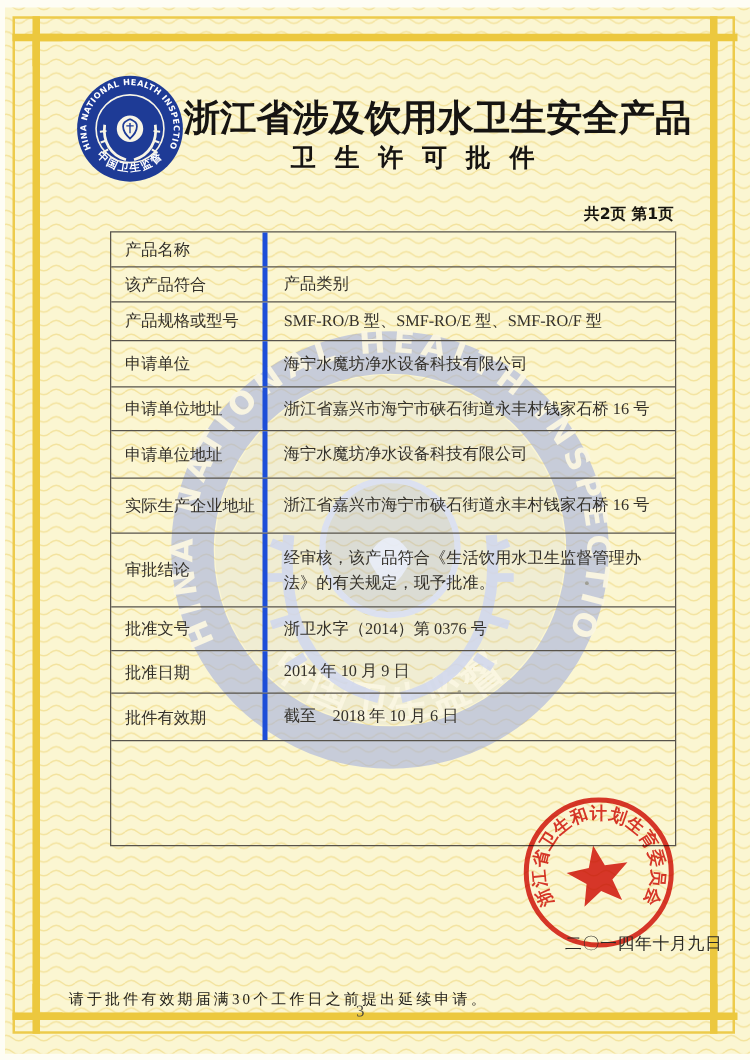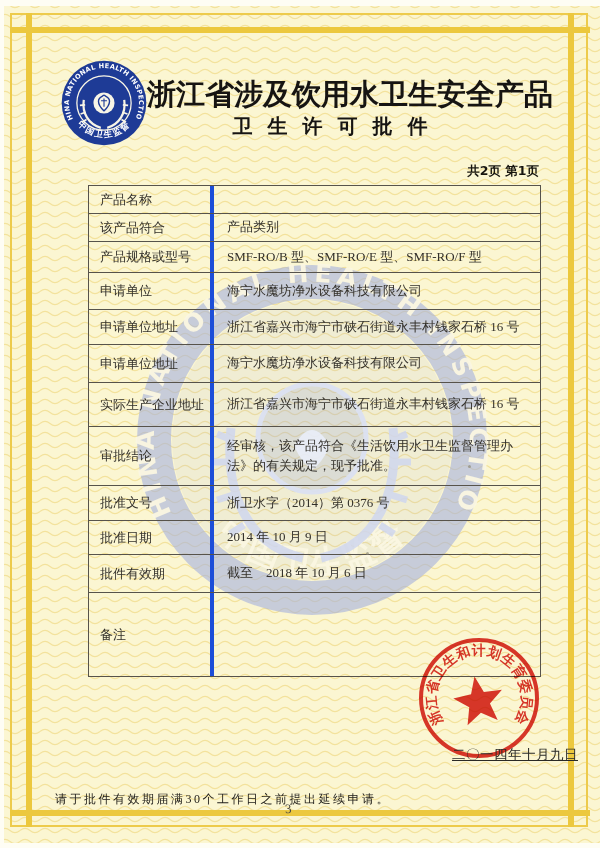--- a/index.html
+++ b/index.html
@@ -38,21 +38,21 @@
   .row{display:flex;border-bottom:1px solid #57534b;}
   .row:last-child{border-bottom:none;}
   .cell{box-sizing:border-box;display:flex;align-items:center;}
   .lab{width:125px;border-right:4px solid #1d4ed8;padding-left:11px;font-size:13px;color:#33302a;}
   .val{flex:1;padding:2px 10px 2px 13px;font-size:13px;color:#33302a;line-height:1.55;}
   .r1{height:27px}.r2{height:27px}.r3{height:30px}.r4{height:36px}.r5{height:34px}.r6{height:37px}
   .r7{height:43px}.r8{height:58px}.r9{height:34px}.r10{height:33px}.r11{height:37px}.r12{height:83px}
 
   
   .sealsvg{left:409px;top:628px;width:140px;height:140px;z-index:4;mix-blend-mode:multiply;opacity:.92;}
-  .issued{left:452px;top:746px;font-size:13.5px;letter-spacing:.5px;color:#2a2a26;z-index:4;text-decoration:underline;}
+  .issued{left:452px;top:746px;font-size:13.5px;letter-spacing:.5px;color:#2a2a26;z-index:4;}
   .footnote{left:55px;top:791px;font-size:12px;letter-spacing:2.5px;color:#23211c;z-index:3;}
   .pagenum{left:285px;top:801px;font-size:13px;color:#4a4840;z-index:3;transform:rotate(-4deg);}
 
   .speck{width:3px;height:3px;border-radius:50%;background:#8a8774;opacity:.65;z-index:3;}
   .wm{left:0;top:0;z-index:1;}
   .waves{position:absolute;left:0;top:0;z-index:0;}
 </style>
 </head>
 <body>
 
@@ -182,21 +182,20 @@
     </div>
     <div class="row r10">
       <div class="cell lab">批准日期</div>
       <div class="cell val">2014 年 10 月 9 日</div>
     </div>
     <div class="row r11">
       <div class="cell lab">批件有效期</div>
       <div class="cell val">截至　2018 年 10 月 6 日</div>
     </div>
     <div class="row r12">
-      <div class="cell lab">备注</div>
       <div class="cell val"></div>
     </div>
   </div>
 
   <svg class="abs sealsvg" viewBox="0 0 140 140">
     <defs>
       <path id="seal-arc" d="M32.8,91.5 A43,43 0 1 1 107.2,91.5"></path>
     </defs>
     <circle cx="70" cy="70" r="58" fill="none" stroke="#d7271e" stroke-width="4"></circle>
     <text class="svgtext" font-size="13.8" fill="#d7271e" letter-spacing="0.5">

